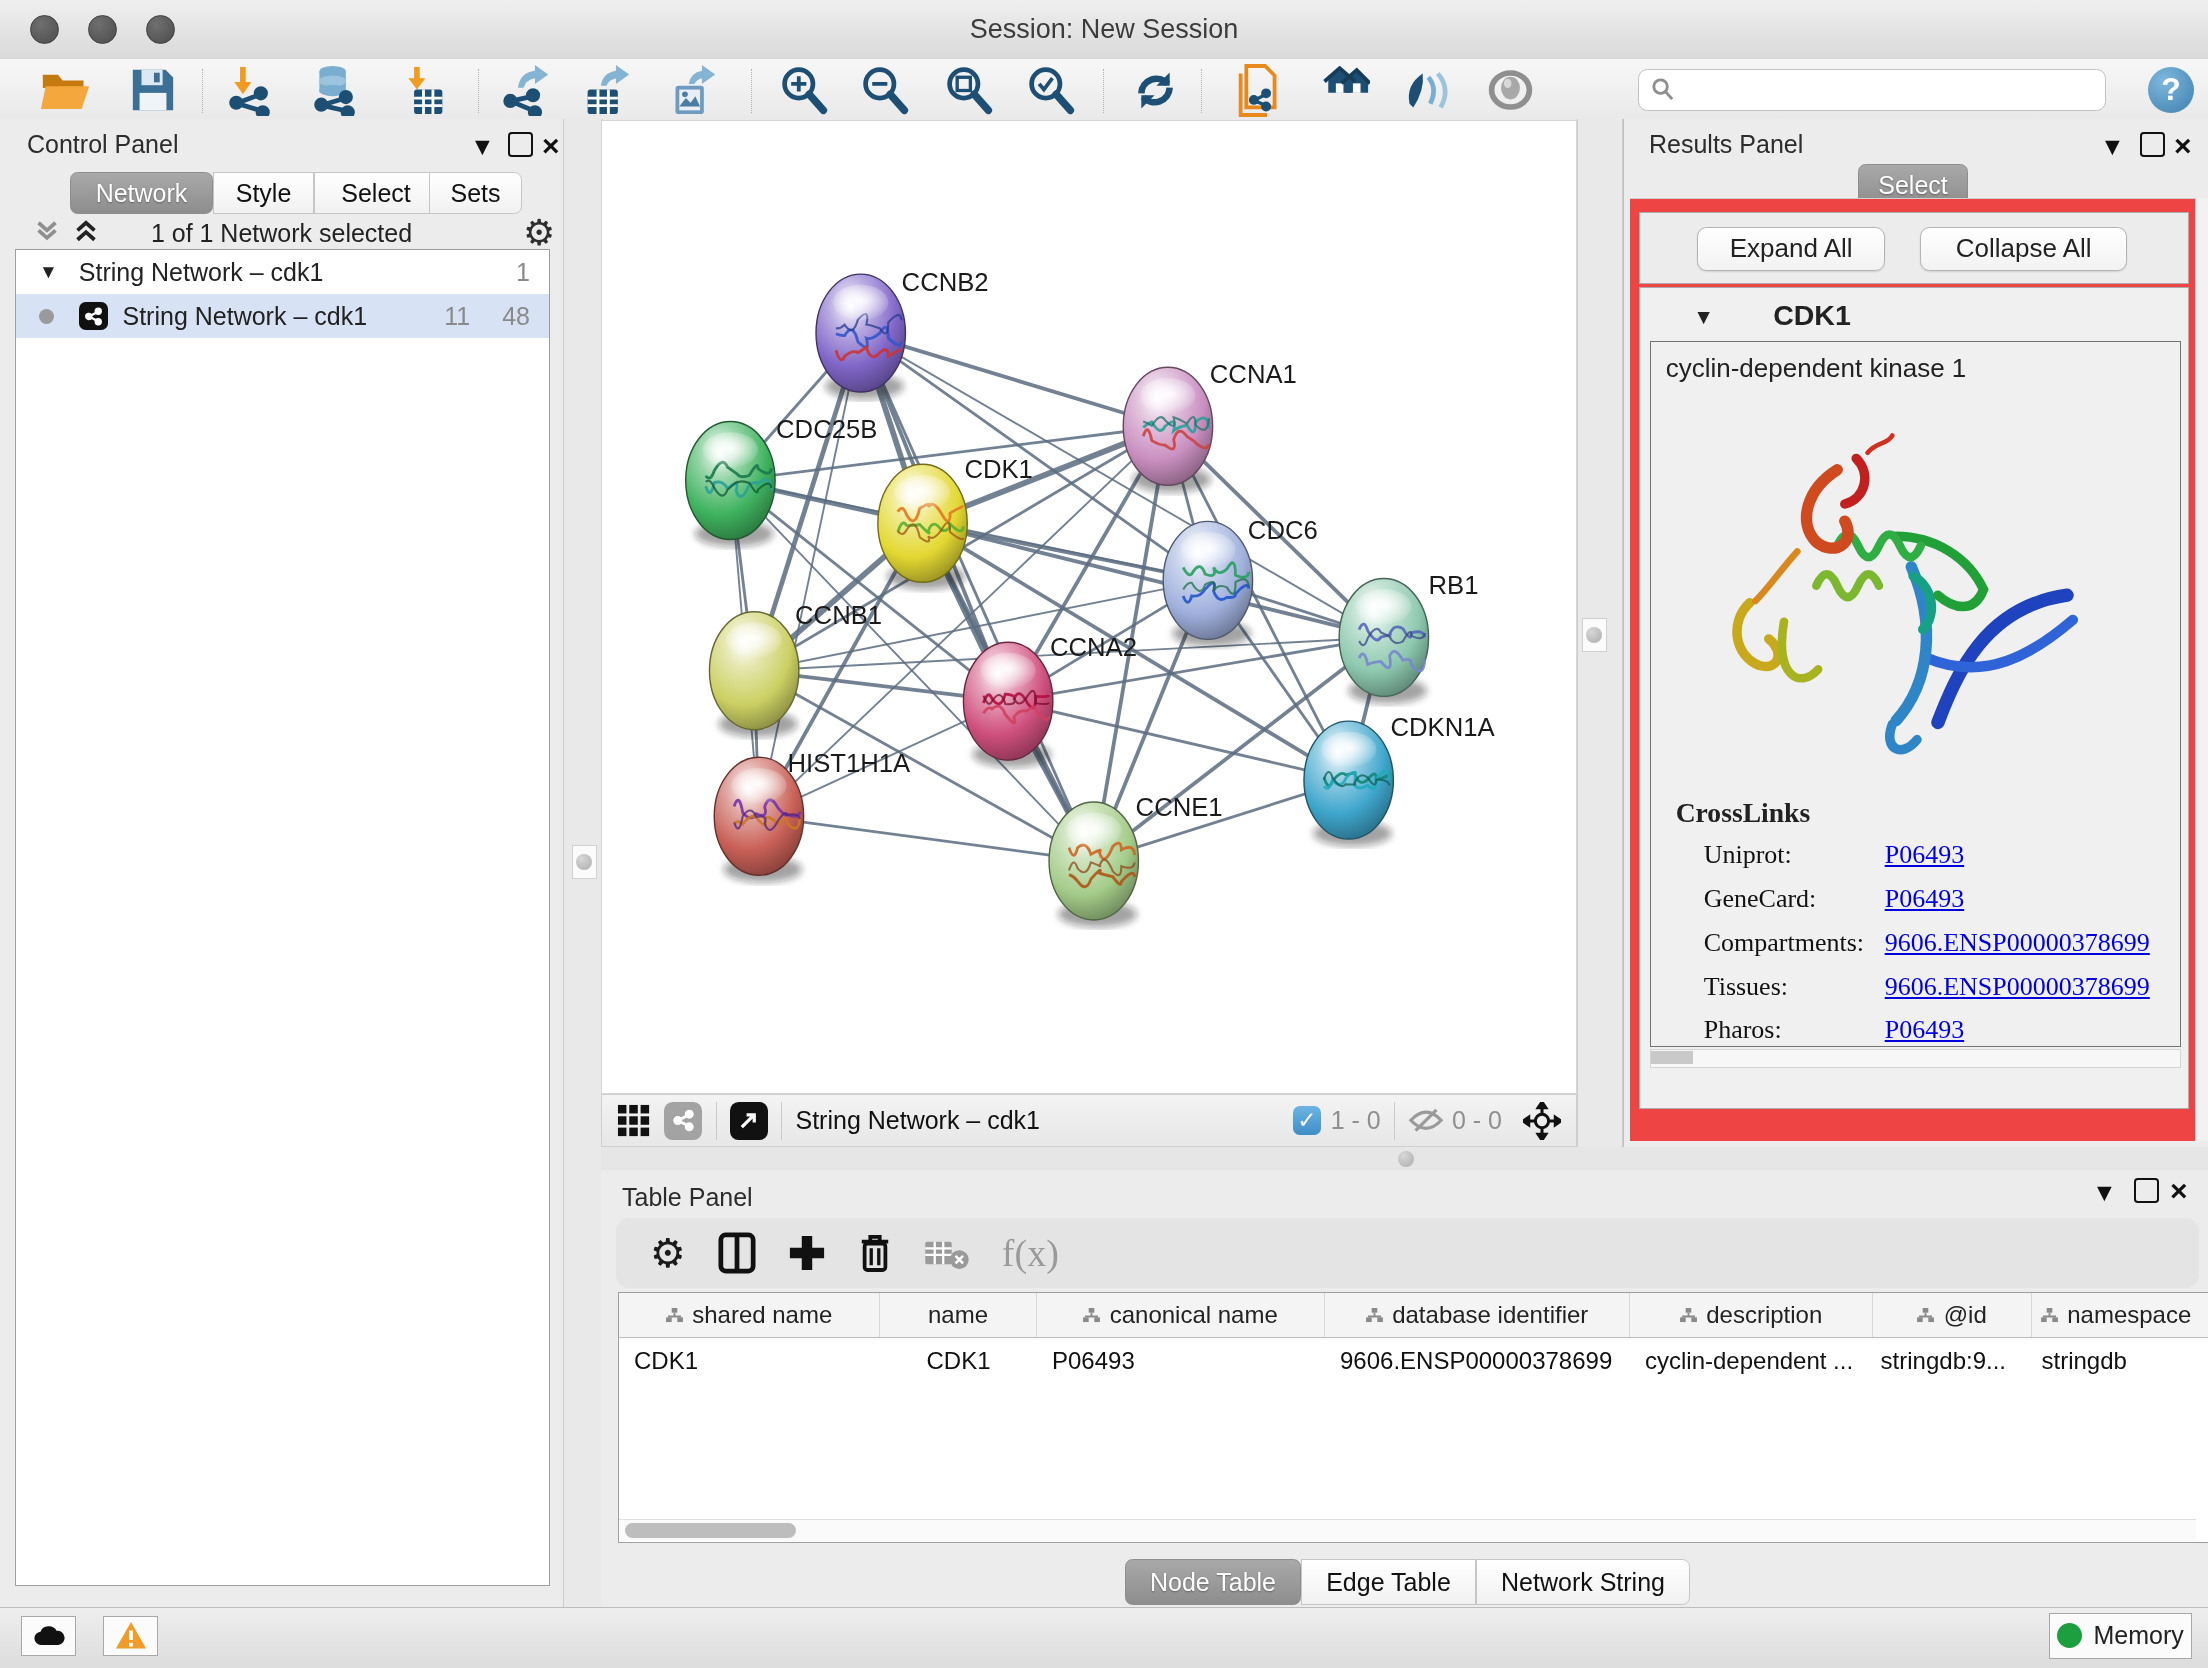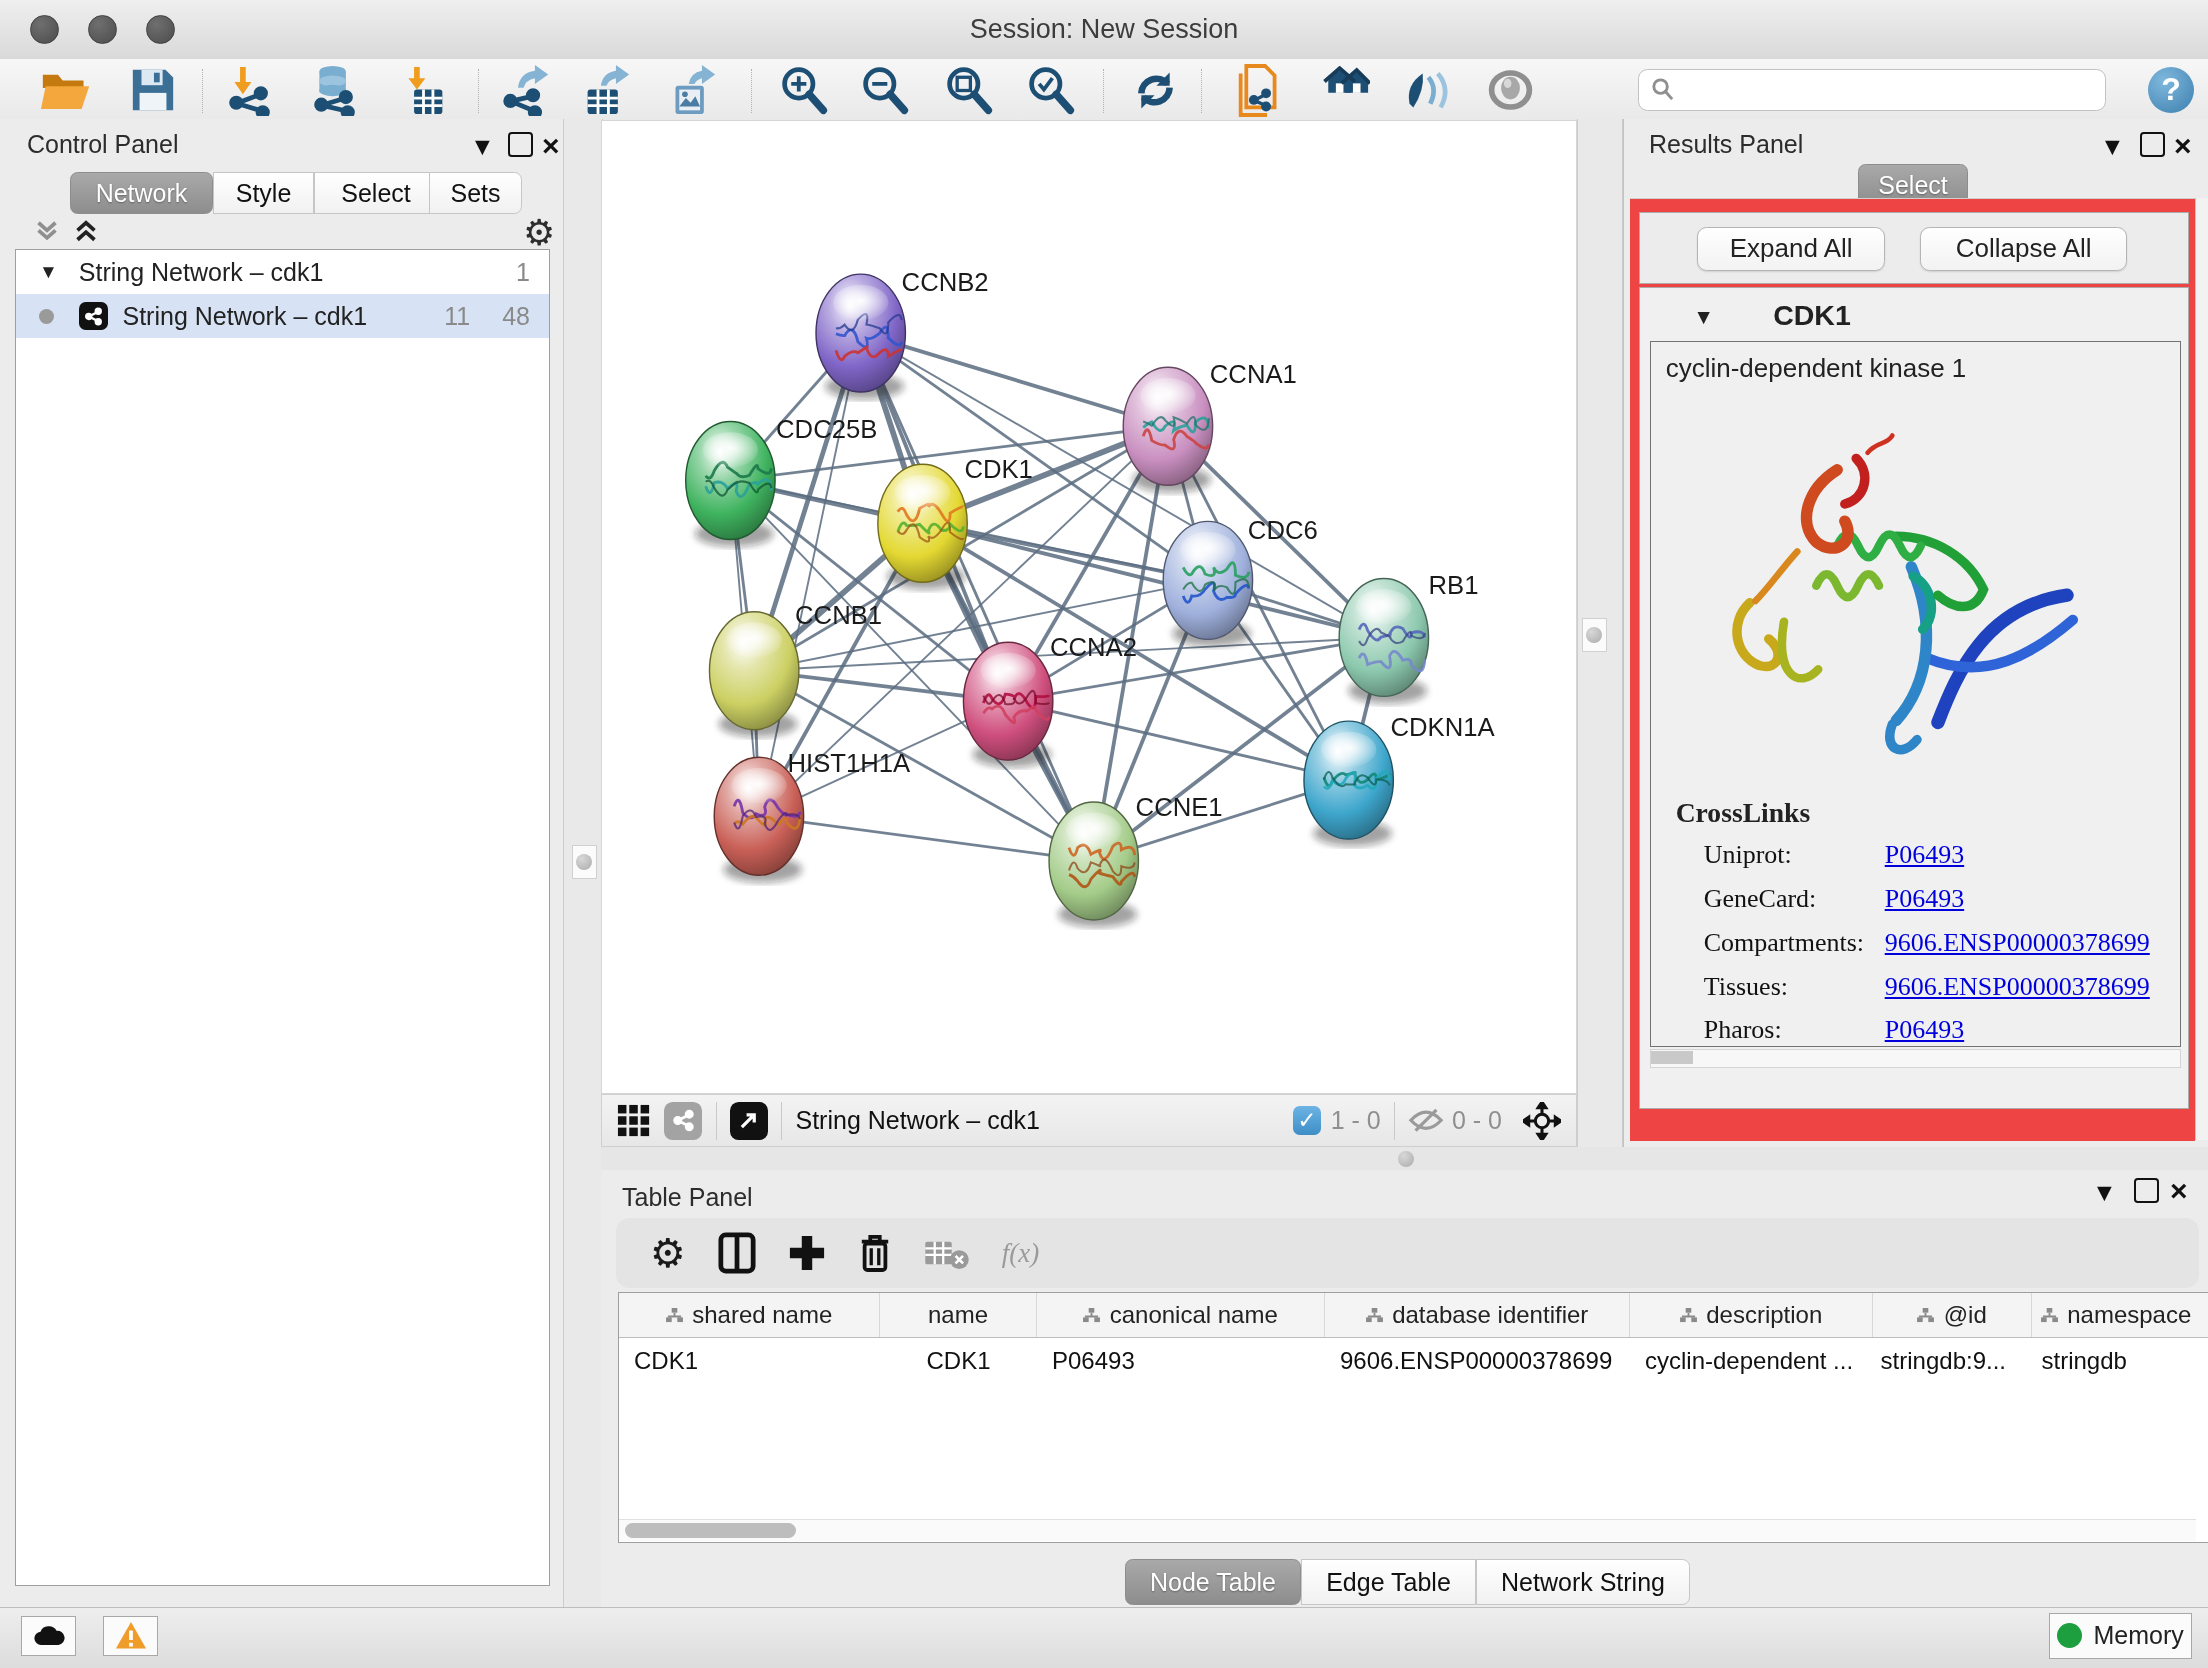--- a/index.html
+++ b/index.html
@@ -312,20 +312,21 @@
       </svg>
     </div>
   <div class="abs" style="left:70px;top:98px">
     <svg width="32" height="28.5" viewBox="0 0 34 30">
         <g fill="none" stroke="#222" stroke-width="4">
           <path d="M8 14 l9 -8 9 8"></path>
           <path d="M8 24 l9 -8 9 8"></path>
         </g>
       </svg>
     </div>
+  <div class="abs" style="left:0;top:100px;width:563px;text-align:center;font-size:25px">1 of 1 Network selected</div>
   <div class="abs" style="left:523px;top:93px;font-size:36px;color:#2e2e2e">⚙</div>
 
   <div class="abs white-box" style="left:15px;top:130px;width:535px;height:1337px">
     <div class="tree-row" style="padding-left:23px">
       <span style="font-size:19px;margin-right:21px">▼</span>
       <span style="flex:1">String Network – cdk1</span>
       <span class="cnt" style="margin-right:19px">1</span>
     </div>
     <div class="tree-row sel" style="padding-left:23px">
       <span style="width:15px;height:15px;border-radius:50%;background:#9a9a9a;margin-right:25px"></span>
@@ -731,21 +732,21 @@
           <g fill="#9a9a9a">
             <rect x="1" y="6" width="28" height="24" rx="2"></rect>
           </g>
           <g stroke="#fff" stroke-width="2.4">
             <path d="M1 13 h28 M1 20 h28 M11 6 v24 M20 6 v24"></path>
           </g>
           <circle cx="37" cy="25" r="10" fill="#9a9a9a"></circle>
           <path d="M33 21 l8 8 M41 21 l-8 8" stroke="#fff" stroke-width="2.8"></path>
         </svg>
       </span>
-    <span class="serif" style="font-size:27px;font-style:italic;color:#9a9a9a">f(x)</span>
+    <span class="serif" style="font-size:38px;color:#9a9a9a">f(x)</span>
   </div>
 
   <div class="abs white-box" style="left:17px;top:122px;width:1887px;height:251px">
     <div style="display:flex;height:44px;background:#f4f4f4;border-bottom:1px solid #bdbdbd">
       <div class="th" style="width:261px">
           <svg width="17" height="15" viewBox="0 0 18 16">
             <g fill="#8a8a8a">
               <rect x="6" y="0" width="6" height="5"></rect>
               <rect x="0" y="10" width="6" height="5"></rect>
               <rect x="12" y="10" width="6" height="5"></rect>

